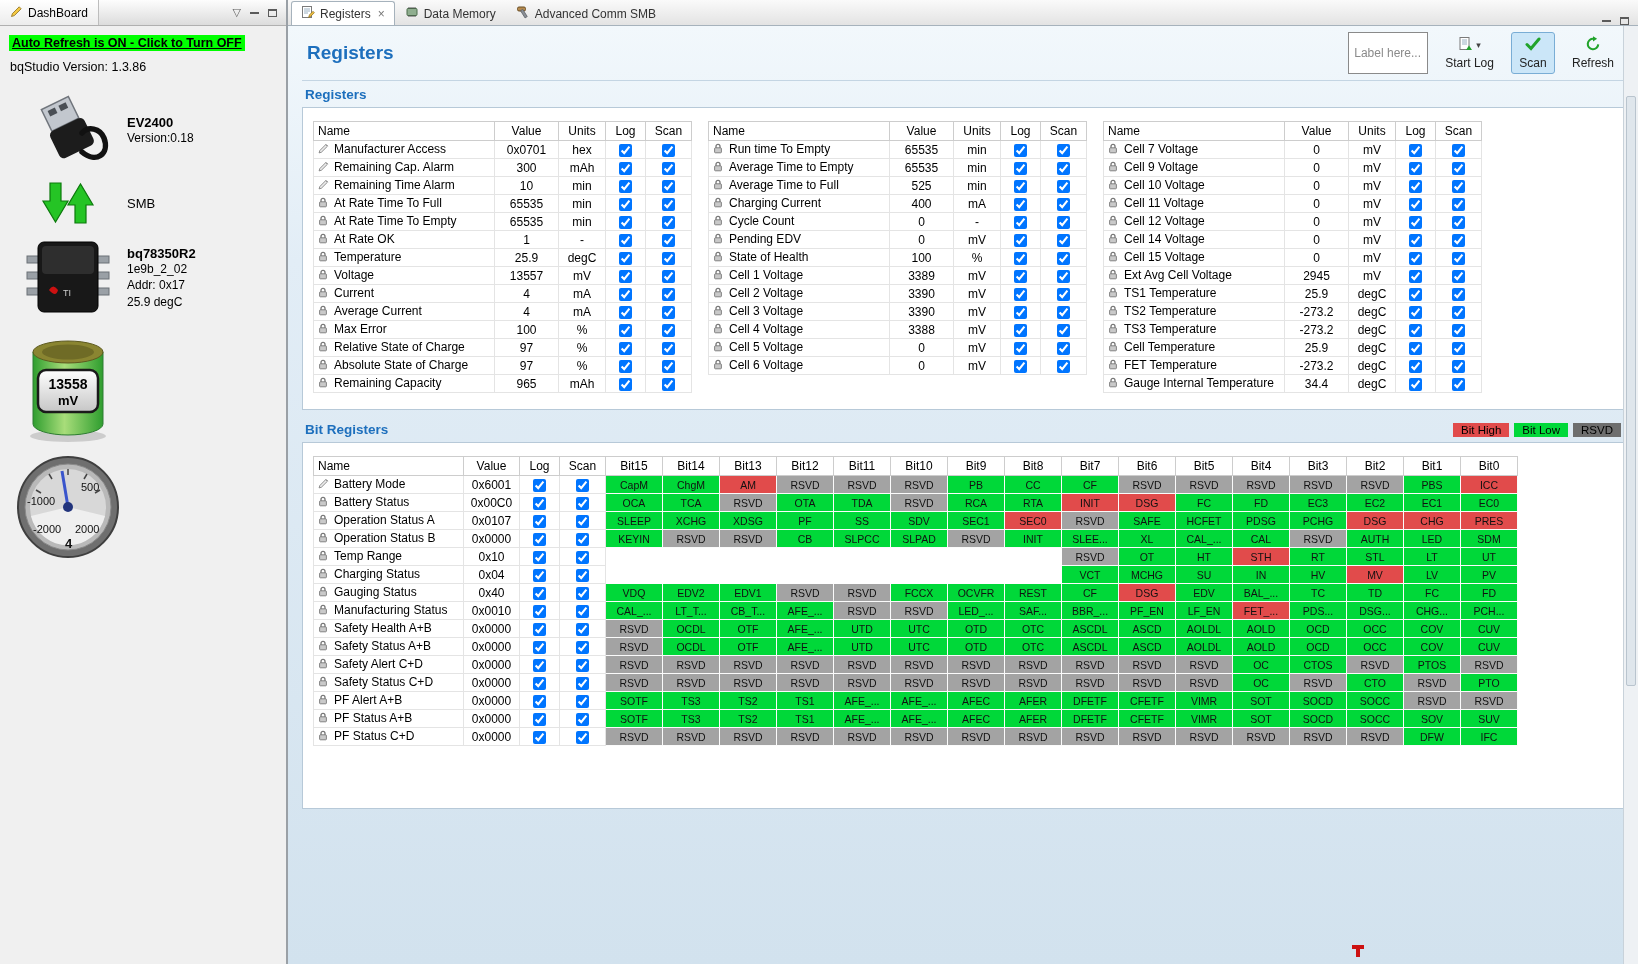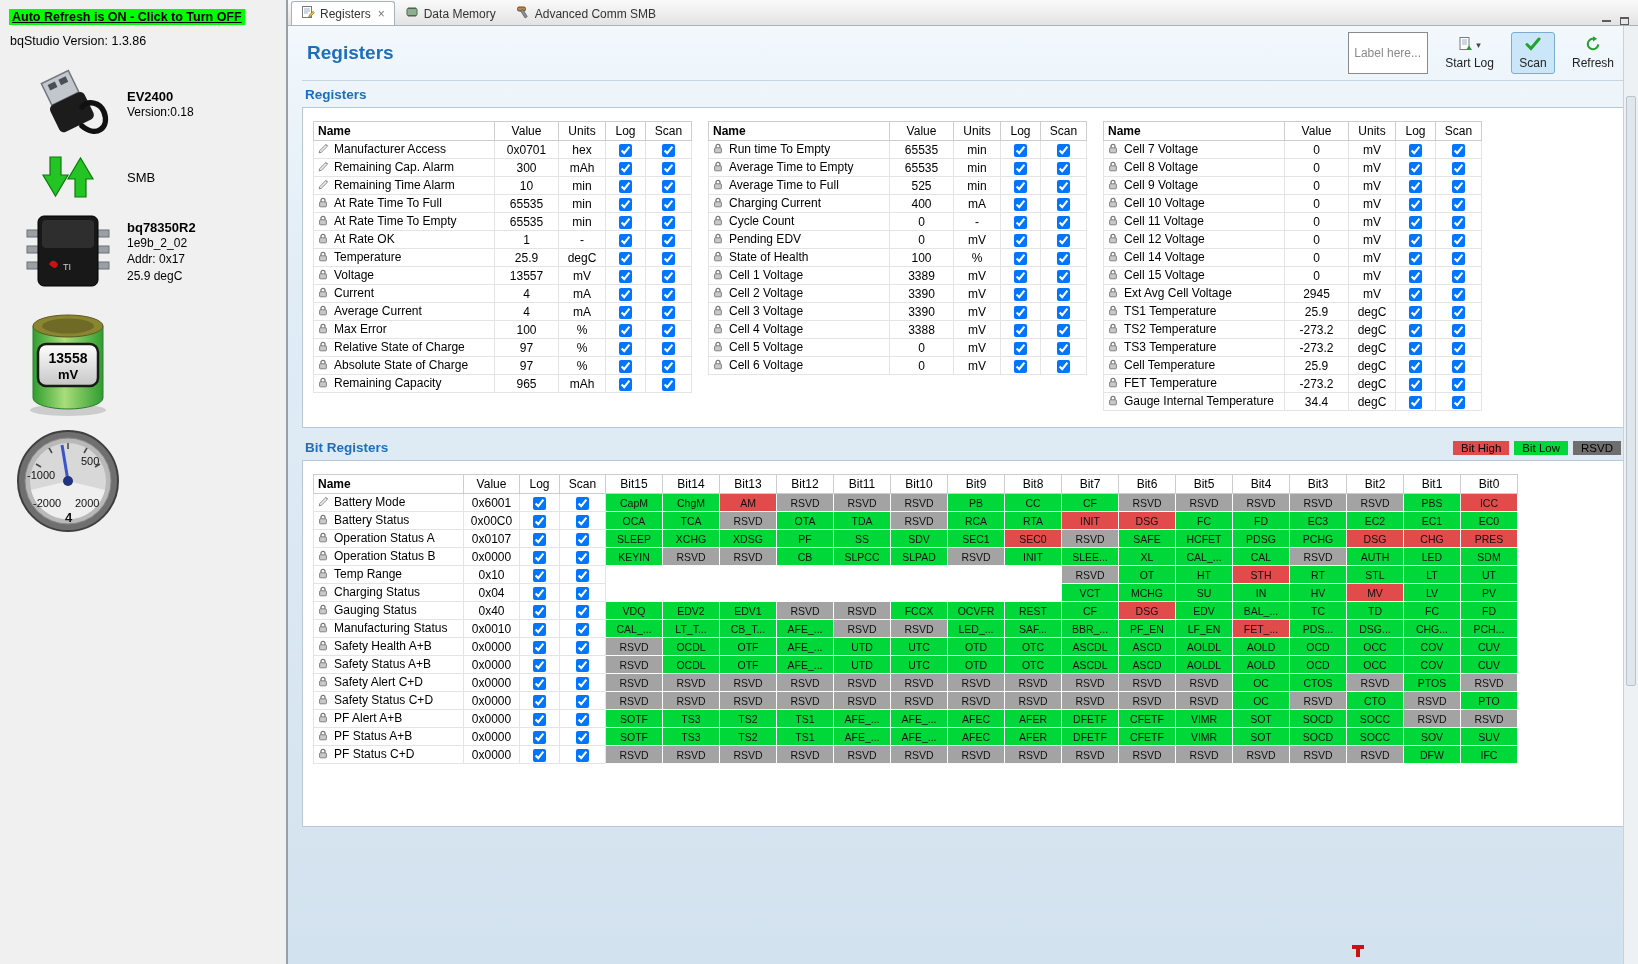--- a/index.html
+++ b/index.html
@@ -88,21 +88,21 @@
   .panel { background:#fff; border:1px solid #b7c9d8; padding:13px 10px 16px 10px; margin-bottom:12px; }
   .panel.bits { padding-bottom:62px; }
   .reg-tables { display:flex; gap:16px; align-items:flex-start; }
 
   table { border-collapse:collapse; table-layout:fixed; font-size:12px; background:#fff; }
   .reg-table, .bit-table { border:1px solid #b9b9b9; }
   th {
     font-weight:normal; text-align:center; background:#fff;
     border:1px solid #cdcdcd; padding:2px 4px; height:17px; white-space:nowrap; overflow:hidden;
   }
-  th.left { text-align:left;font-weight:bold; }
+  th.left { text-align:left; }
   td { border:1px solid #e4e4e4; padding:1px 4px; height:17px; white-space:nowrap; overflow:hidden; }
   td.name { text-align:left; }
   td.val, td.unit { text-align:center; }
   td.chk { text-align:center; padding:0; }
   td.chk input { width:13px; height:13px; margin:1px 0 0 0; vertical-align:middle; }
   .row-icon { display:inline-block; width:13px; margin-right:3px; vertical-align:-1px; }
   tr.selected td.name, tr.selected td.val { background:#b9ddf3; }
 
   .bit-table td.bname, .bit-table td.bval { font-size:12px; }
   .bit-table td.bit {
@@ -124,20 +124,35 @@
     background:#dfe6ec; border:1px solid #b9c4ce; border-radius:2px;
   }
   .ti-logo { position:absolute; bottom:2px; right:272px; }
 </style>
 </head>
 <body>
 
 <div class="app">
 
   <aside>
+    <div class="aside-tabbar">
+      <div class="aside-tab">
+        <span>
+          <svg width="13" height="13" viewBox="0 0 13 13">
+              <path d="M1.5 11.5 L2.4 8.6 L9.2 1.8 L11.2 3.8 L4.4 10.6 Z" fill="#f4c842" stroke="#8a6d1f" stroke-width="0.8"></path>
+            </svg>
+        </span>
+        <span>DashBoard</span>
+      </div>
+      <div class="aside-controls">
+        <span>▽</span>
+        <span class="win-min"></span>
+        <span class="win-max"></span>
+      </div>
+    </div>
 
     <div class="dash-body">
       <div class="banner">Auto Refresh is ON - Click to Turn OFF</div>
       <div class="version">bqStudio Version:  1.3.86</div>
 
       <div class="dev-row">
         <span class="dev-icon">
           <svg width="92" height="82" viewBox="0 0 92 82">
             <g transform="rotate(-26 46 40)">
               <rect x="31" y="10" width="30" height="24" fill="#c2c7ce" stroke="#70757c" stroke-width="1.5"></rect>
@@ -658,30 +673,20 @@
                       </svg></span><span>Cell 7 Voltage</span></td>
                   <td class="val">0</td>
                   <td class="unit">mV</td>
                   <td class="chk"><input type="checkbox" checked="" style=""></td>
                   <td class="chk"><input type="checkbox" checked="" style=""></td>
                 </tr>
                 <tr>
                   <td class="name"><span class="row-icon"><svg width="10" height="11" viewBox="0 0 10 11">
                         <path d="M3 5 V3.4 A2 2 0 0 1 7 3.4 V5" fill="none" stroke="#777" stroke-width="1.3"></path>
                         <rect x="1.6" y="4.8" width="6.8" height="5" rx="0.8" fill="#c9c9c9" stroke="#777" stroke-width="0.9"></rect>
-                      </svg></span><span>Cell 8 Voltage</span></td>
-                  <td class="val">0</td>
-                  <td class="unit">mV</td>
-                  <td class="chk"><input type="checkbox" checked="" style=""></td>
-                  <td class="chk"><input type="checkbox" checked="" style=""></td>
-                </tr>
-                <tr>
-                  <td class="name"><span class="row-icon"><svg width="10" height="11" viewBox="0 0 10 11">
-                        <path d="M3 5 V3.4 A2 2 0 0 1 7 3.4 V5" fill="none" stroke="#777" stroke-width="1.3"></path>
-                        <rect x="1.6" y="4.8" width="6.8" height="5" rx="0.8" fill="#c9c9c9" stroke="#777" stroke-width="0.9"></rect>
                       </svg></span><span>Cell 9 Voltage</span></td>
                   <td class="val">0</td>
                   <td class="unit">mV</td>
                   <td class="chk"><input type="checkbox" checked="" style=""></td>
                   <td class="chk"><input type="checkbox" checked="" style=""></td>
                 </tr>
                 <tr>
                   <td class="name"><span class="row-icon"><svg width="10" height="11" viewBox="0 0 10 11">
                         <path d="M3 5 V3.4 A2 2 0 0 1 7 3.4 V5" fill="none" stroke="#777" stroke-width="1.3"></path>
                         <rect x="1.6" y="4.8" width="6.8" height="5" rx="0.8" fill="#c9c9c9" stroke="#777" stroke-width="0.9"></rect>

